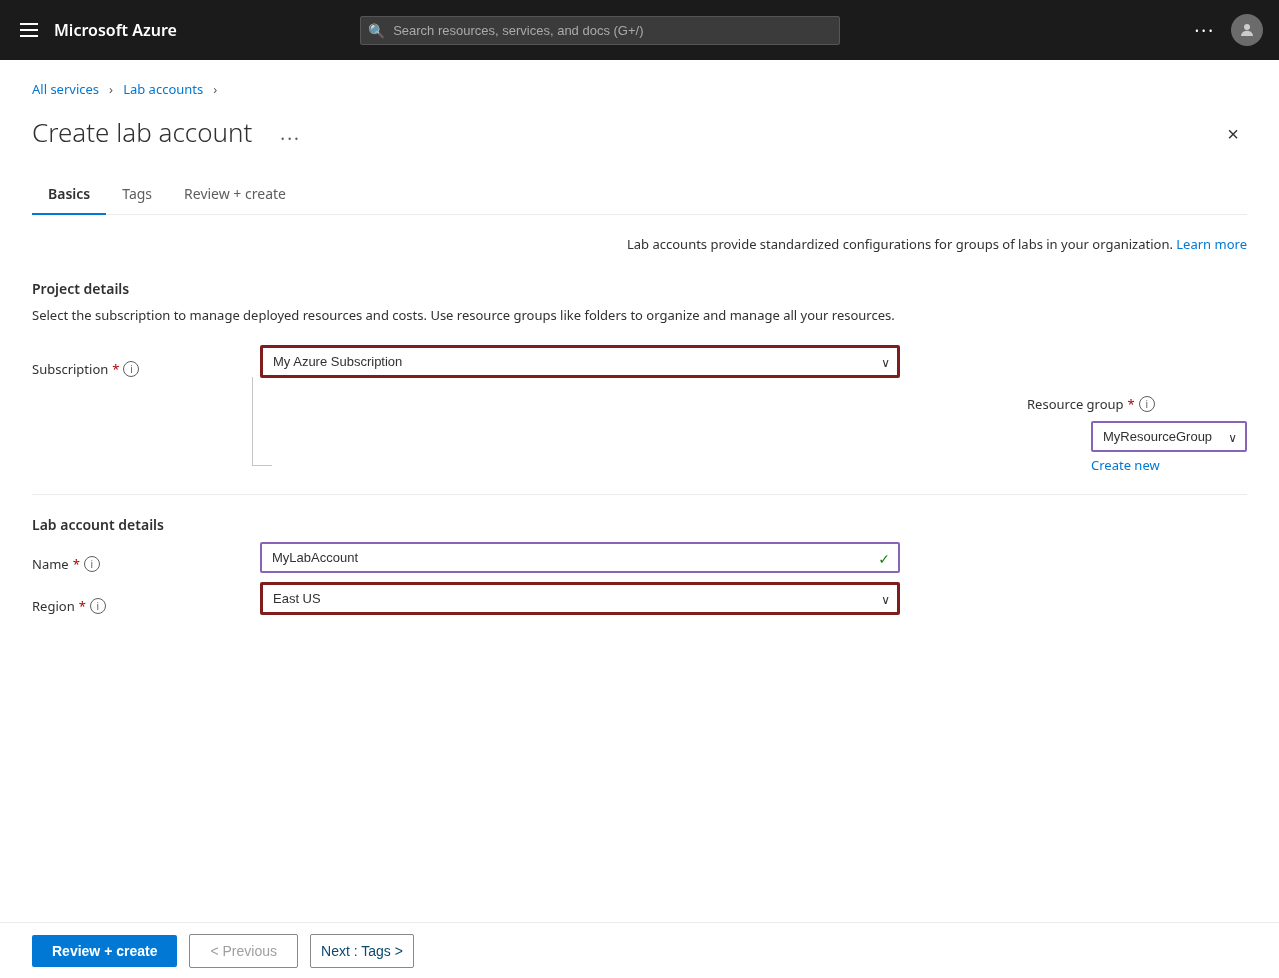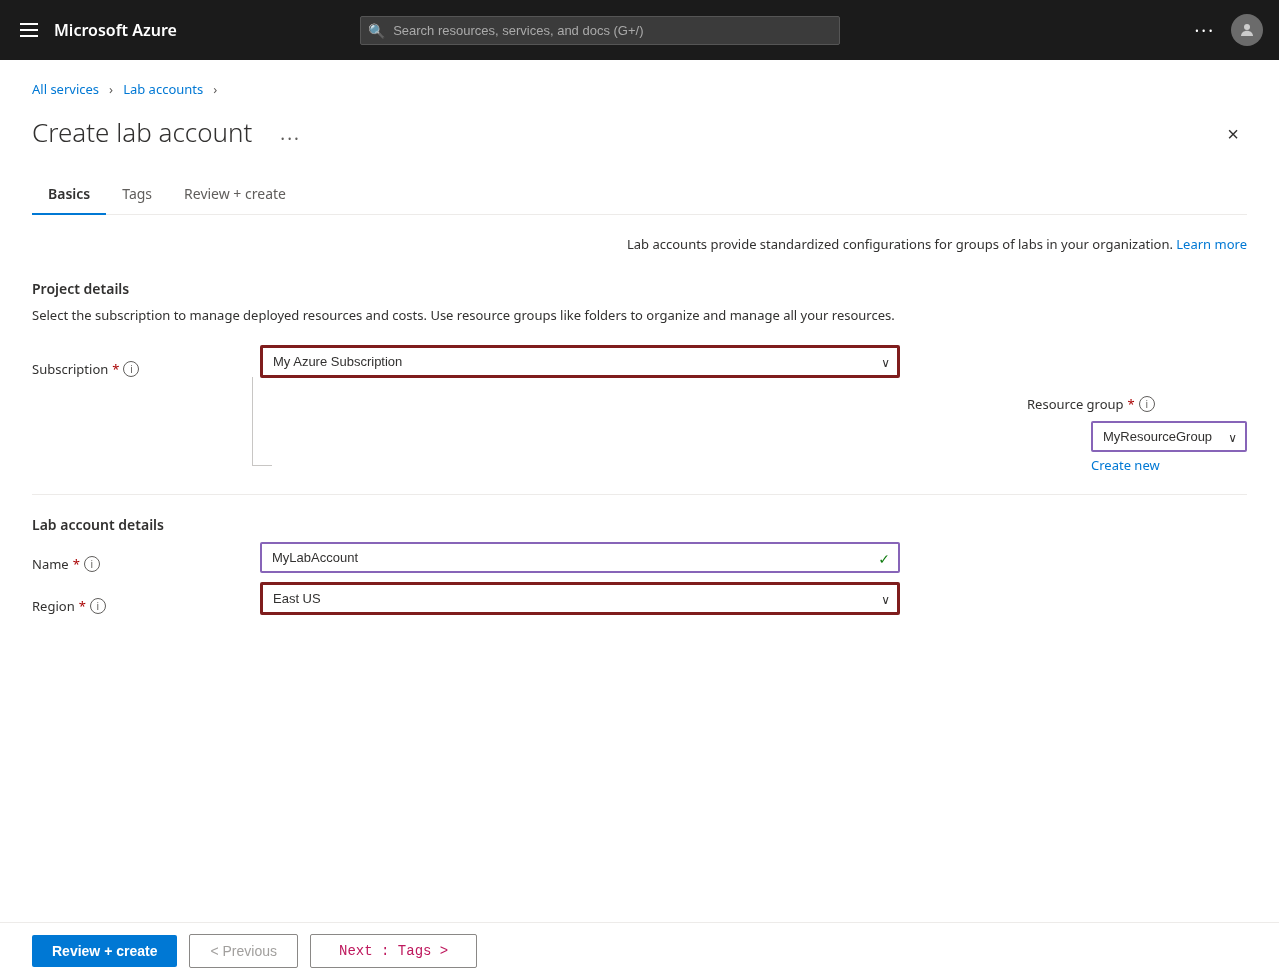--- a/index.html
+++ b/index.html
@@ -324,28 +324,27 @@
       border: 1px solid #8a8886;
       padding: 8px 20px;
       font-size: 14px;
       border-radius: 2px;
       cursor: pointer;
       white-space: nowrap;
       color: #a19f9d;
     }
     .btn-outline {
       background: #fff;
-      color: #be185d;
+      color: #0c4a6e;
       border: 1px solid #8a8886;
-      padding: 8px 28px;
+      padding: 8px 10px;
       font-size: 14px;
       border-radius: 2px;
       cursor: pointer;
       white-space: nowrap;
-      font-family: Liberation Mono, monospace;
     }
 
     
     .sub-rg-group {
       position: relative;
     }
     .vertical-line {
       position: absolute;
       left: 220px;
       top: 32px;

